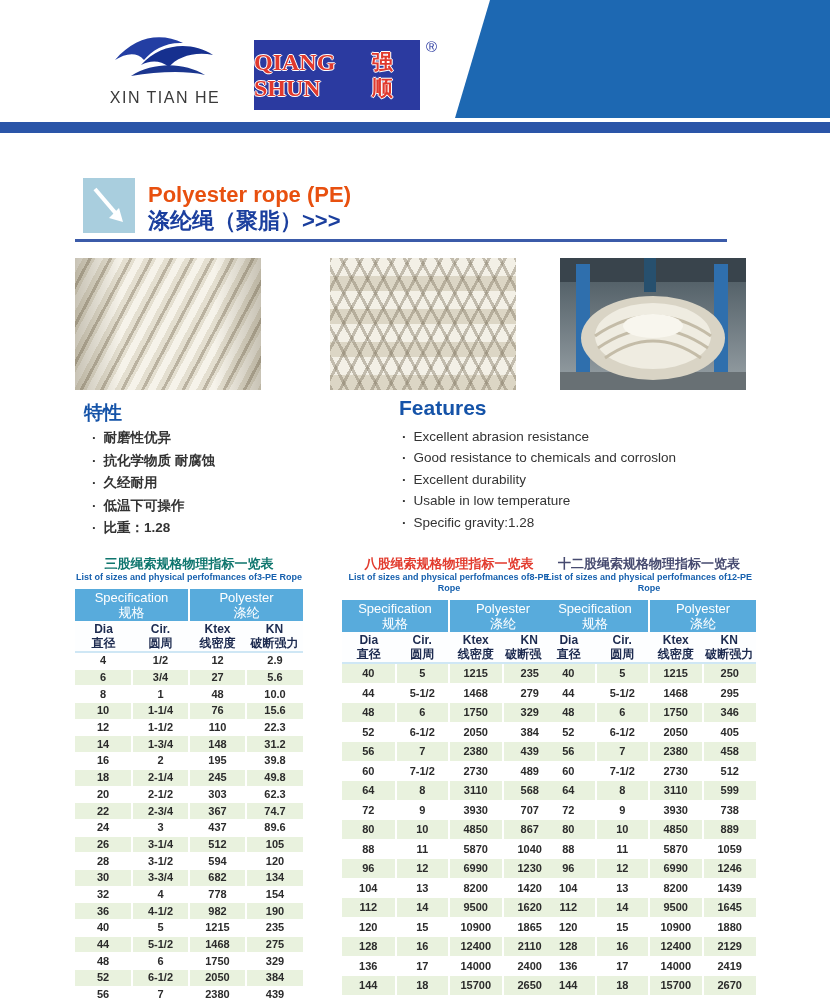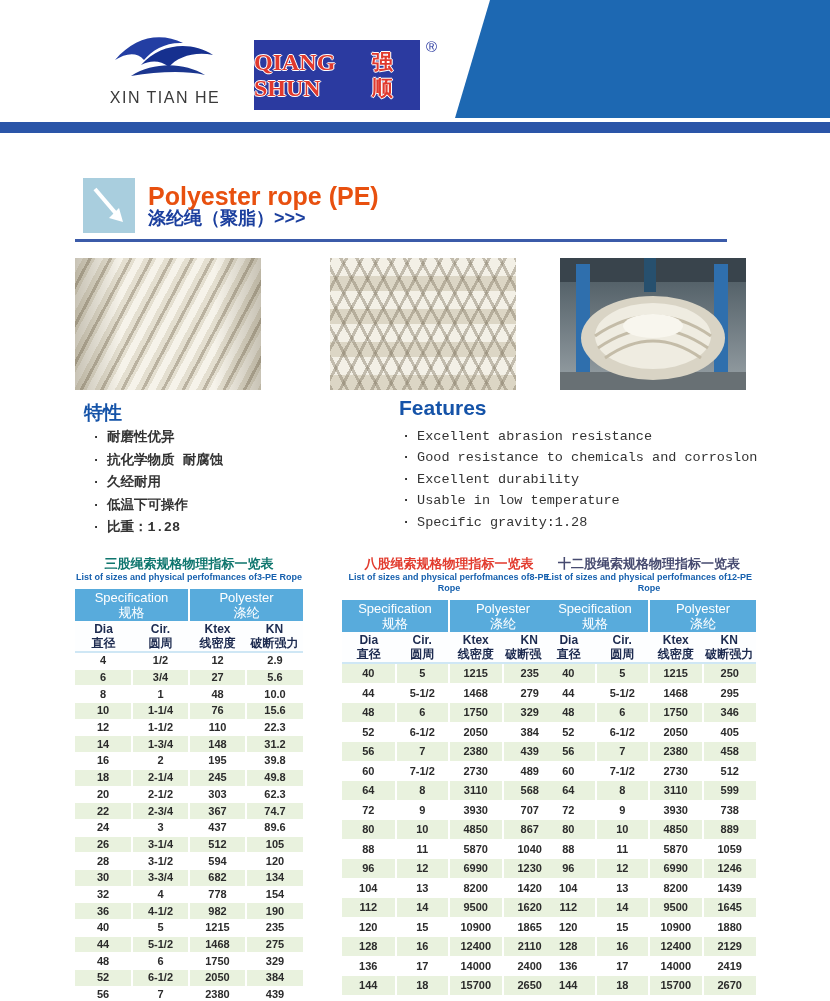--- a/index.html
+++ b/index.html
@@ -18,40 +18,40 @@
   .brand-cn{font-weight:bold;font-size:21px;color:var(--brand-red);line-height:26px;
             text-shadow:-1px 0 #fff,1px 0 #fff,0 -1px #fff,0 1px #fff;}
   .reg-mark{position:absolute;left:426px;top:38px;font-size:15px;color:var(--brand-navy);}
   .header-diag{position:absolute;left:0;top:0;width:830px;height:118px;
                background:var(--header-blue);
                clip-path:polygon(490px 0,830px 0,830px 118px,455px 118px);}
   .header-bar{position:absolute;left:0;top:122px;width:830px;height:11px;background:var(--bar-blue);}
 
   
   .arrow-box{position:absolute;left:83px;top:178px;width:52px;height:55px;background:var(--arrow-box-blue);}
-  .title-en{position:absolute;left:148px;top:182px;font-size:25px;font-weight:bold;color:var(--title-orange);}
-  .title-cn{position:absolute;left:148px;top:206px;font-size:18px;font-weight:bold;color:var(--title-blue);}
+  .title-en{position:absolute;left:148px;top:182px;font-size:22px;font-weight:bold;color:var(--title-orange);}
+  .title-cn{position:absolute;left:148px;top:206px;font-size:22px;font-weight:bold;color:var(--title-blue);}
   .title-rule{position:absolute;left:75px;top:239px;width:652px;height:3px;background:var(--rule-blue);}
 
   
   .photo{position:absolute;top:258px;width:186px;height:132px;overflow:hidden;}
   #photo1{left:75px;background:
       linear-gradient(90deg,rgba(95,85,60,.30),rgba(0,0,0,0) 25%,rgba(0,0,0,0) 75%,rgba(95,85,60,.30)),
       repeating-linear-gradient(118deg,#f6f3ea 0 7px,#e4dfd0 7px 12px,#bab2a0 12px 15px,#e4dfd0 15px 18px);}
   #photo2{left:330px;background:
       repeating-linear-gradient(62deg,rgba(135,125,105,.45) 0 3px,rgba(0,0,0,0) 3px 14px),
       repeating-linear-gradient(-62deg,rgba(135,125,105,.45) 0 3px,rgba(0,0,0,0) 3px 14px),
       repeating-linear-gradient(180deg,#f3f0e6 0 18px,#dcd6c5 18px 33px);}
   #photo3{left:560px;}
 
   
   .feat-heading{position:absolute;font-weight:bold;color:var(--section-heading-blue);}
   #feat-cn-h{left:84px;top:400px;font-size:19px;}
   #feat-en-h{left:399px;top:396px;font-size:21px;}
-  .feat-list{position:absolute;list-style:none;margin:0;padding:0;color:#333;font-family:Liberation Mono, monospace;}
+  .feat-list{position:absolute;list-style:none;margin:0;padding:0;color:#333;}
   #feat-cn-l{left:92px;top:427px;font-size:13.5px;font-weight:bold;}
   #feat-cn-l li{line-height:22.5px;}
   #feat-en-l{left:402px;top:426px;font-size:13.5px;}
   #feat-en-l li{line-height:21.4px;}
   .feat-list li::before{content:"·";font-weight:bold;margin-right:7px;}
 
   
   .spec-table{position:absolute;top:556px;height:445px;overflow:hidden;}
   #table0{left:75px;width:228px;}
   #table1{left:318px;width:214px;margin-left:24px;}

